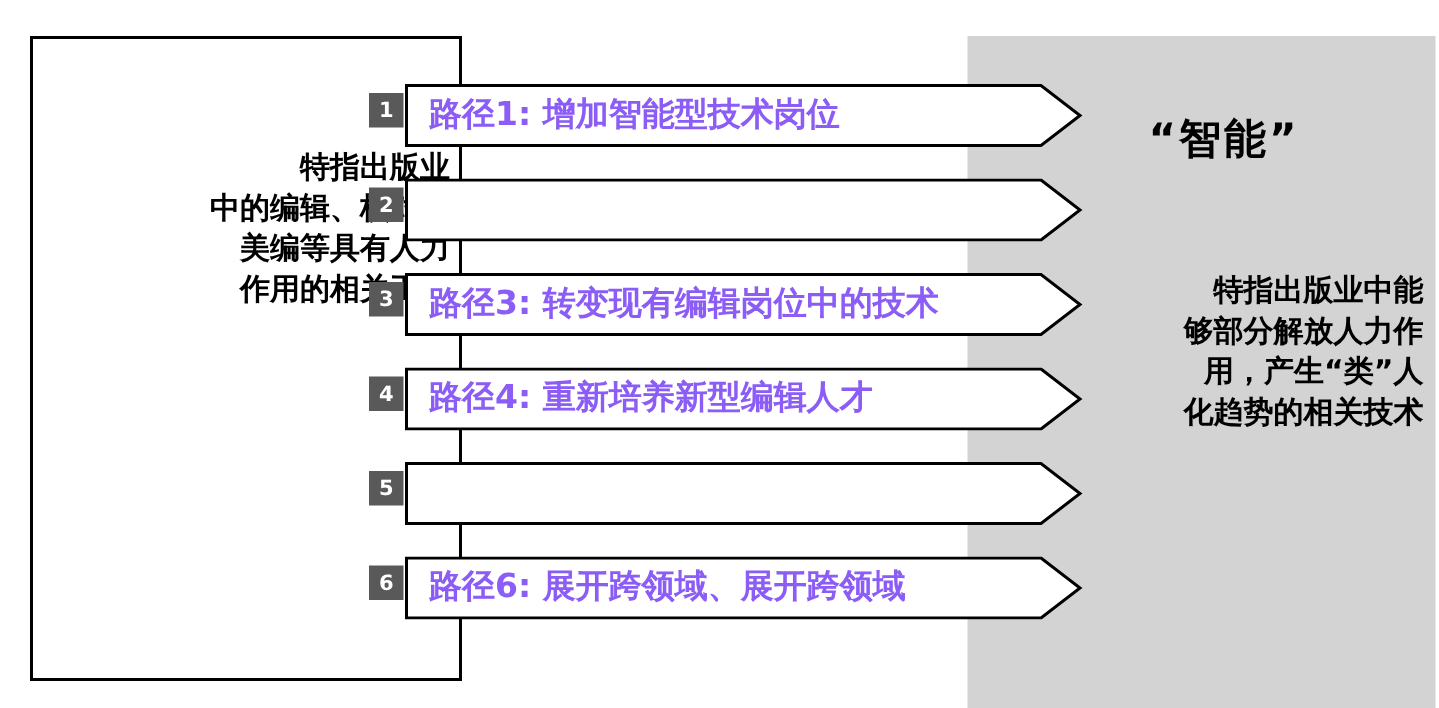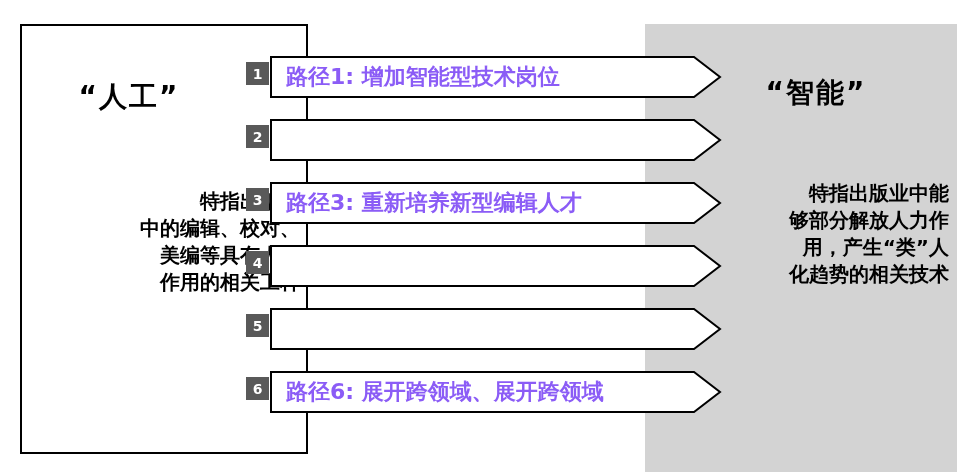--- a/index.html
+++ b/index.html
@@ -123,21 +123,20 @@
     color: #8b5cf6;
     white-space: nowrap;
   }
 </style>
 </head>
 <body>
 
 <div class="canvas">
 
   <div class="left-box">
-    <div class="panel-title">“人工”</div>
     <div class="panel-desc">特指出版业
 中的编辑、校对、
 美编等具有人力
 作用的相关工种</div>
   </div>
 
   <div class="right-box">
     <div class="panel-title">“智能”</div>
     <div class="panel-desc">特指出版业中能
 够部分解放人力作
@@ -165,30 +164,31 @@
         </svg>
       </div>
     </div>
 
     <div class="path-row">
       <div class="badge">3</div>
       <div class="arrow">
         <svg viewBox="0 0 452 42">
           <polygon points="1,1 424,1 450,21 424,41 1,41" fill="#ffffff" stroke="#000000" stroke-width="2"></polygon>
         </svg>
-        <span class="label">路径3: 重新培养新型编辑人才</span>
+        <span class="label">路径3: 转变现有编辑岗位中的技术</span>
       </div>
     </div>
 
     <div class="path-row">
       <div class="badge">4</div>
       <div class="arrow">
         <svg viewBox="0 0 452 42">
           <polygon points="1,1 424,1 450,21 424,41 1,41" fill="#ffffff" stroke="#000000" stroke-width="2"></polygon>
         </svg>
+        <span class="label">路径4: 重新培养新型编辑人才</span>
       </div>
     </div>
 
     <div class="path-row">
       <div class="badge">5</div>
       <div class="arrow">
         <svg viewBox="0 0 452 42">
           <polygon points="1,1 424,1 450,21 424,41 1,41" fill="#ffffff" stroke="#000000" stroke-width="2"></polygon>
         </svg>
       </div>

